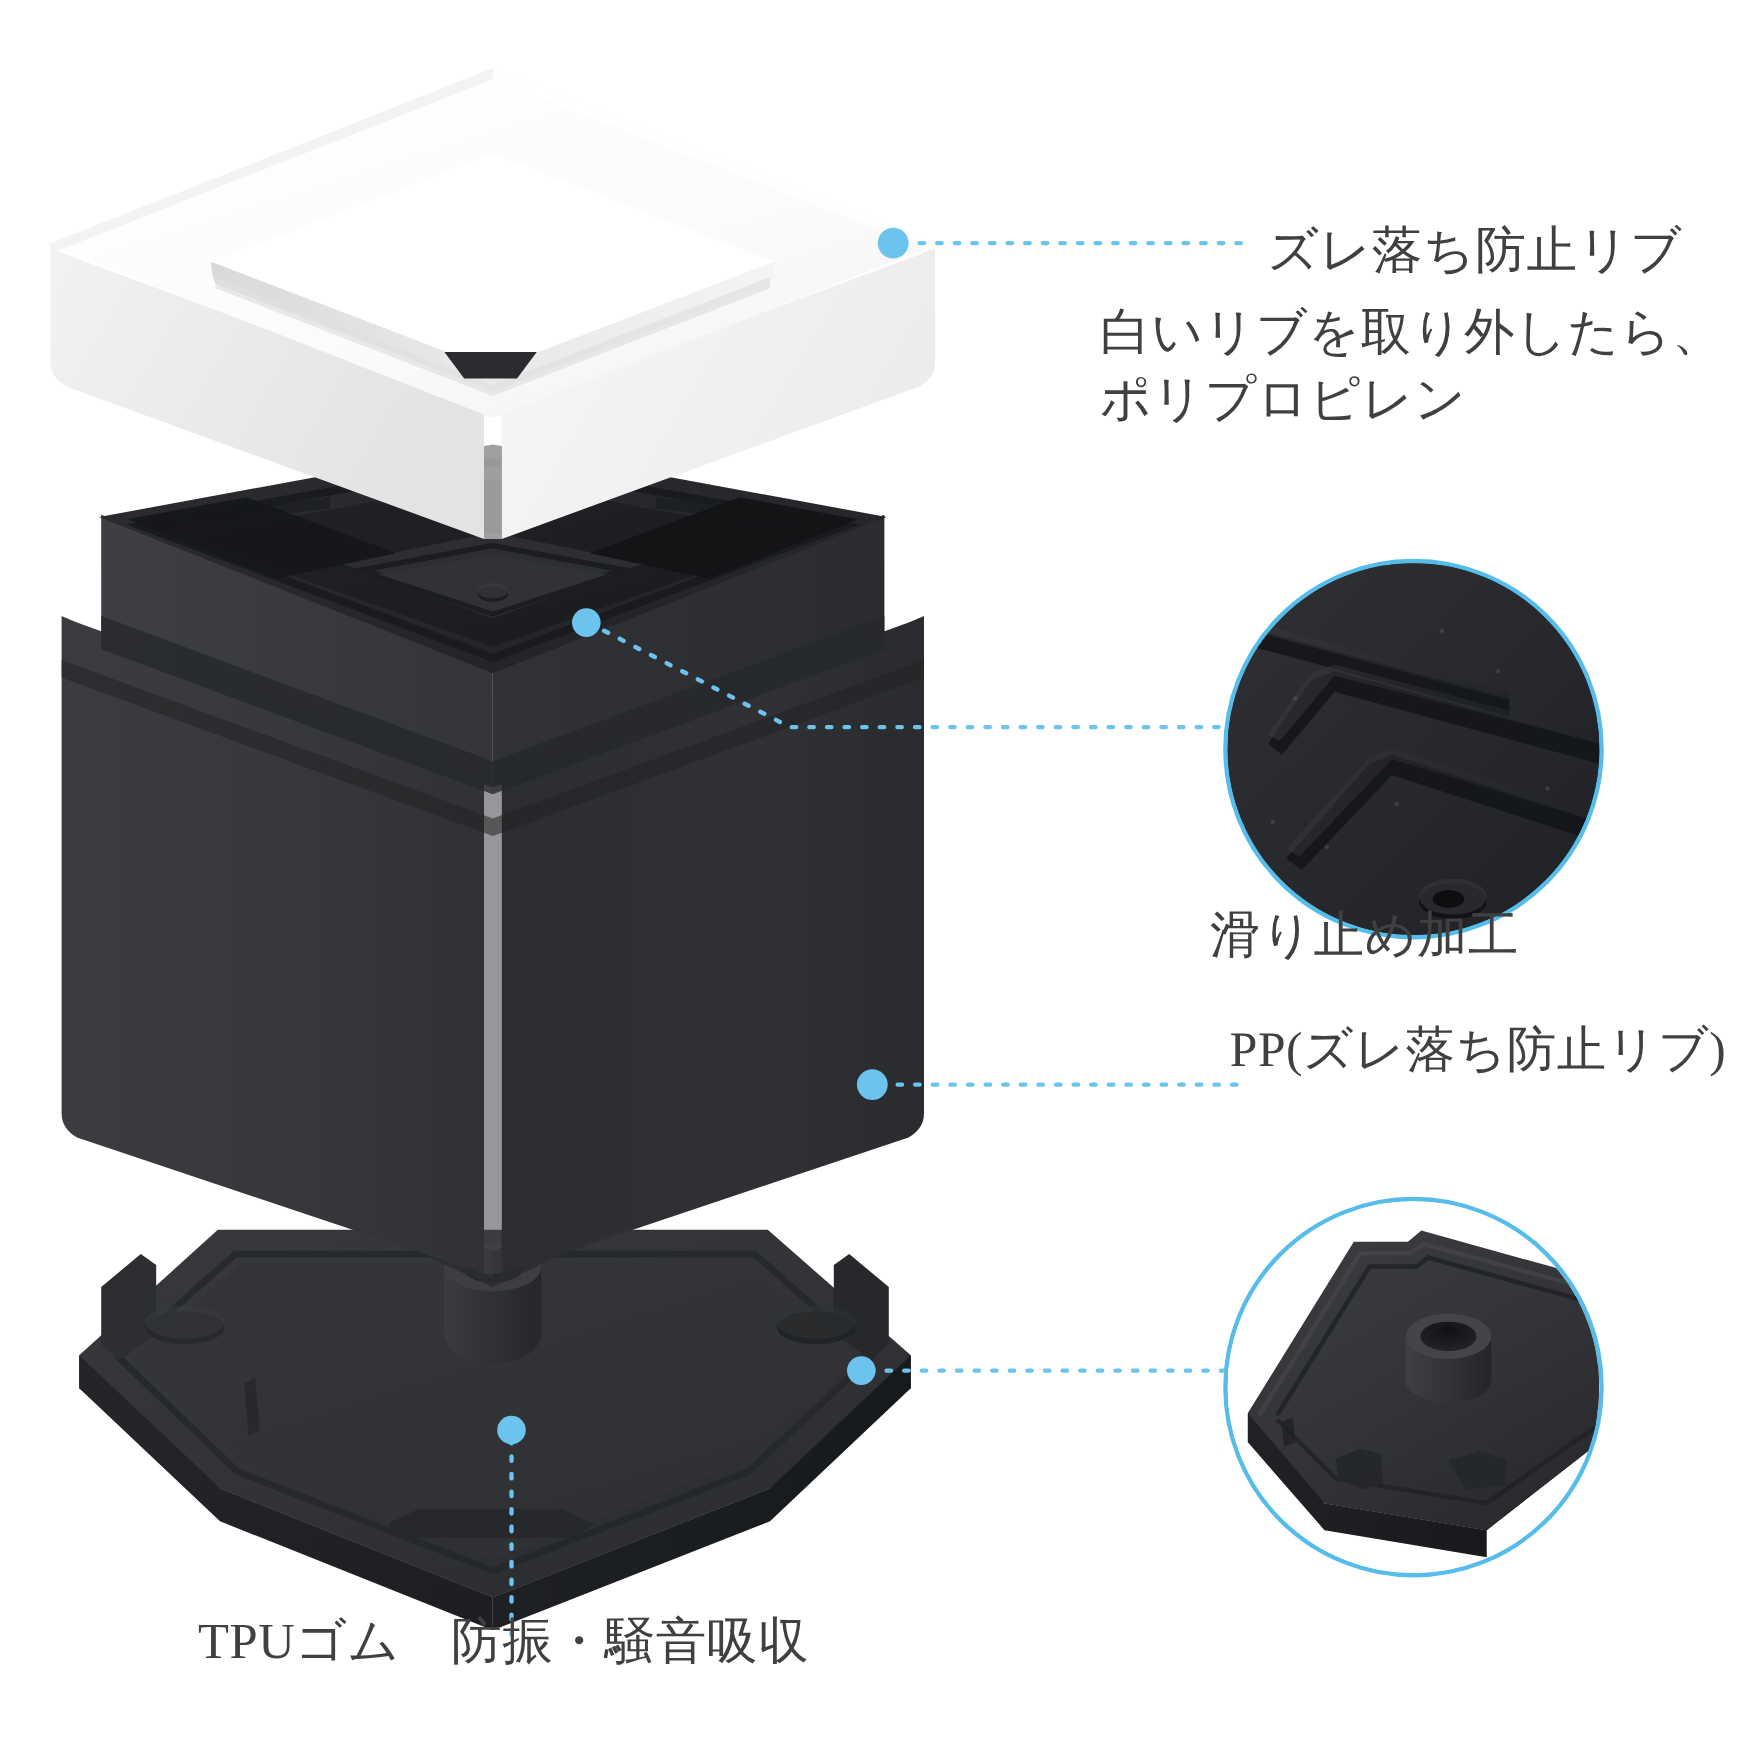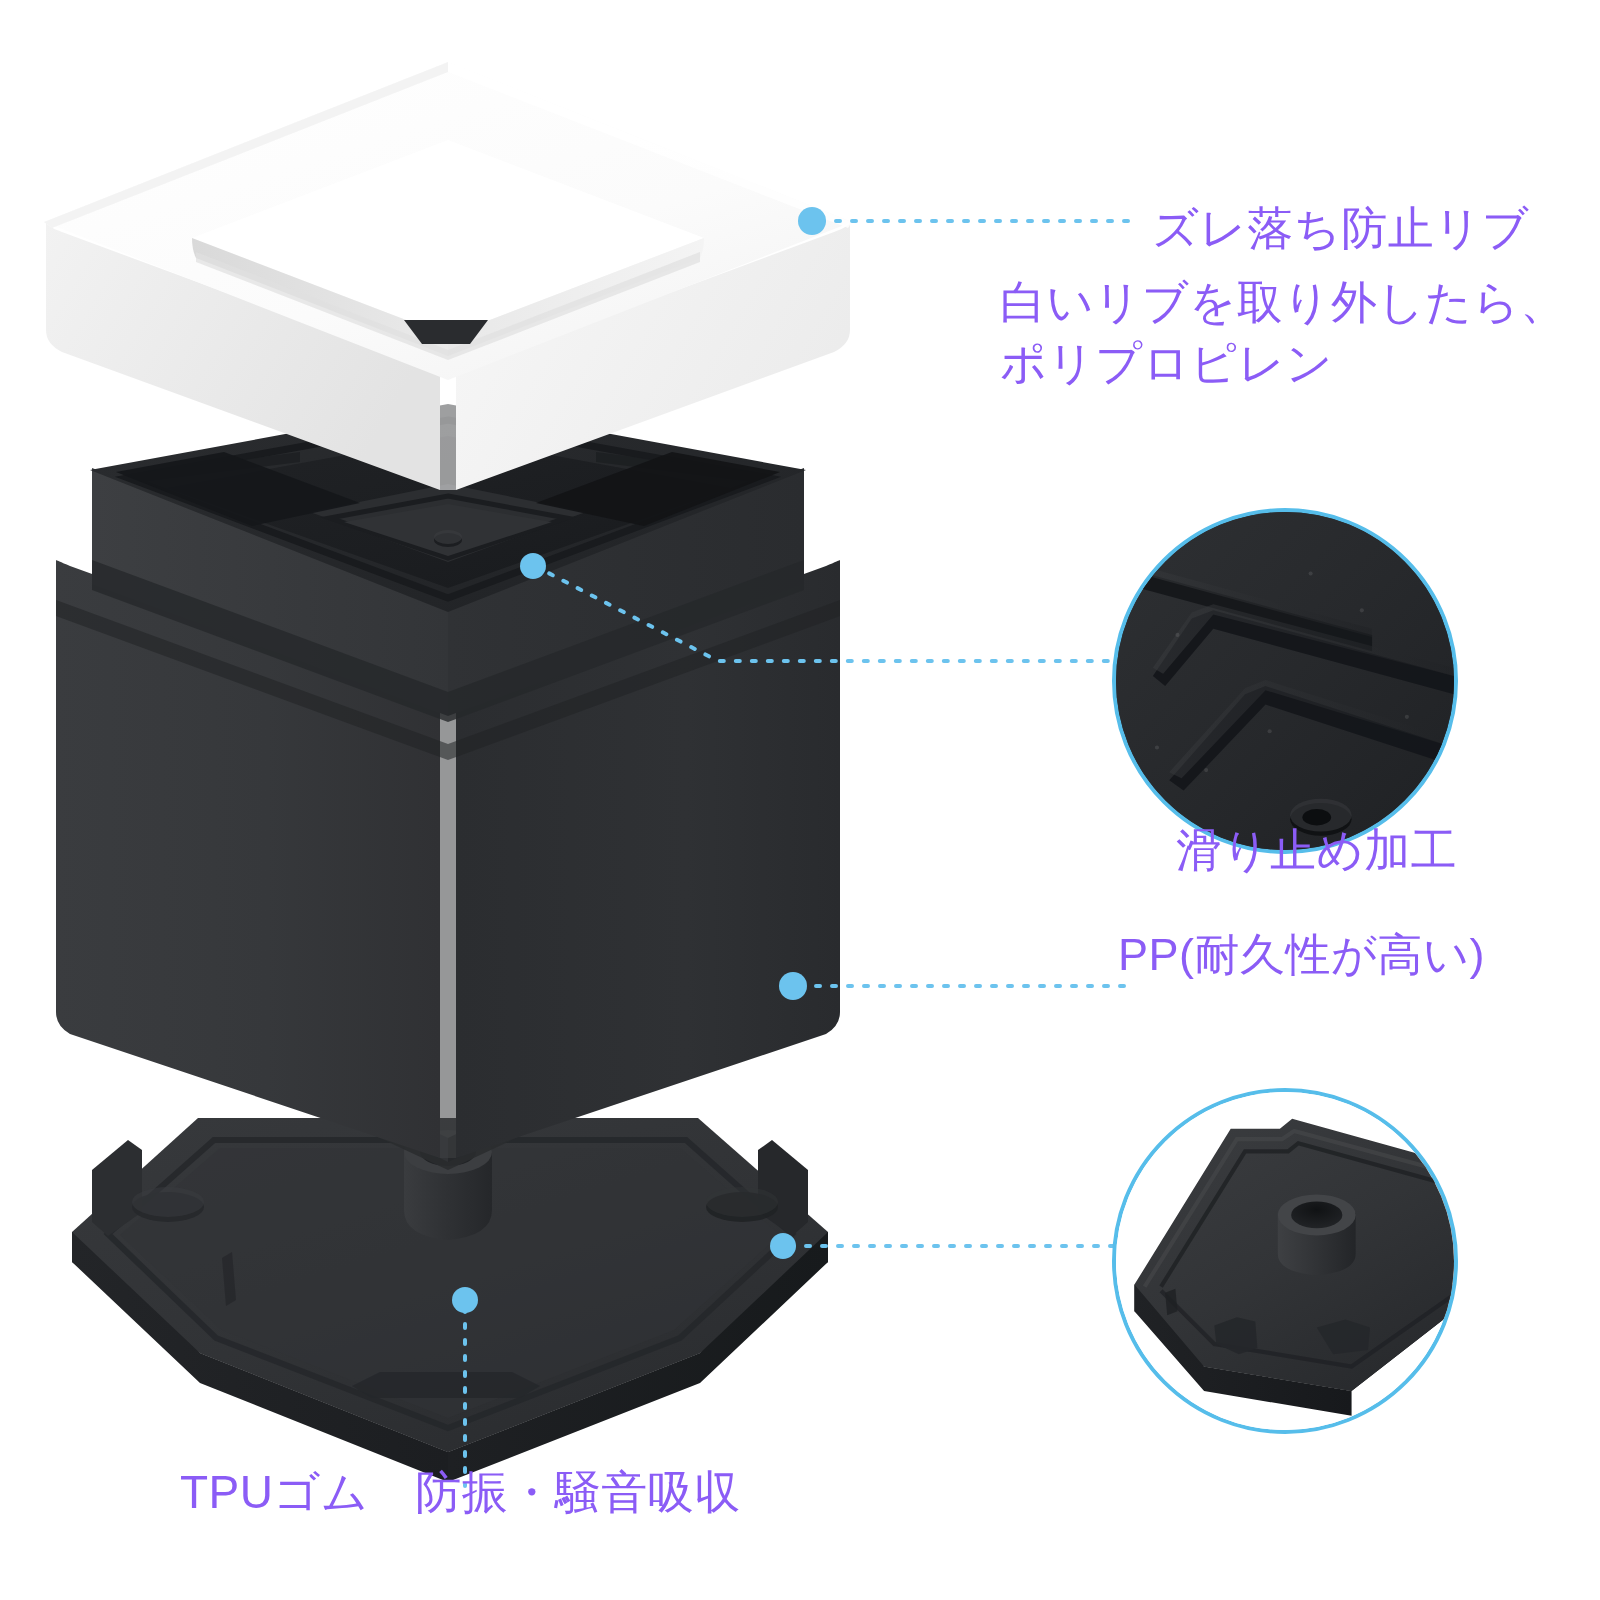--- a/index.html
+++ b/index.html
@@ -17,33 +17,33 @@
   }
   .product-stage {
     position: absolute;
     left: 0;
     top: 0;
     width: 1600px;
     height: 1600px;
   }
   .label {
     position: absolute;
-    color: #8b5cf6;
-    font-family: Liberation Sans, sans-serif;
+    color: #404040;
+    font-family: Liberation Serif, serif;
     font-weight: 400;
     line-height: 1.32;
     white-space: pre;
     letter-spacing: 0.5px;
   }
   .label-lg { font-size: 46px; }
   .label-md { font-size: 45px; }
 
   #label-rib        { left: 1152px; top: 198px;  }
   #label-stack      { left: 1000px; top: 272px;  }
-  #label-nonslip    { left: 1176px; top: 820px;  }
+  #label-nonslip    { left: 1100px; top: 820px;  }
   #label-pp         { left: 1118px; top: 925px;  }
   #label-tpu        { left: 180px;  top: 1462px; }
 
   .detail-circle {
     position: absolute;
     border-radius: 50%;
     border: 4px solid #56bdea;
     overflow: hidden;
     background: #2b2d30;
   }
@@ -331,17 +331,17 @@
       </g>
     </svg>
   </div>
 
   <div class="label label-lg" id="label-rib">ズレ落ち防止リブ</div>
 
   <div class="label label-lg" id="label-stack"><span>白いリブを取り外したら、</span><br><span>ポリプロピレン</span></div>
 
   <div class="label label-lg" id="label-nonslip">滑り止め加工</div>
 
-  <div class="label label-md" id="label-pp"><span>PP(耐久性が高い)</span><br></div>
+  <div class="label label-md" id="label-pp"><span>PP(ズレ落ち防止リブ)</span><br></div>
 
   <div class="label label-lg" id="label-tpu">TPUゴム　防振・騒音吸収</div>
 
 </div>
 
 </body></html>

